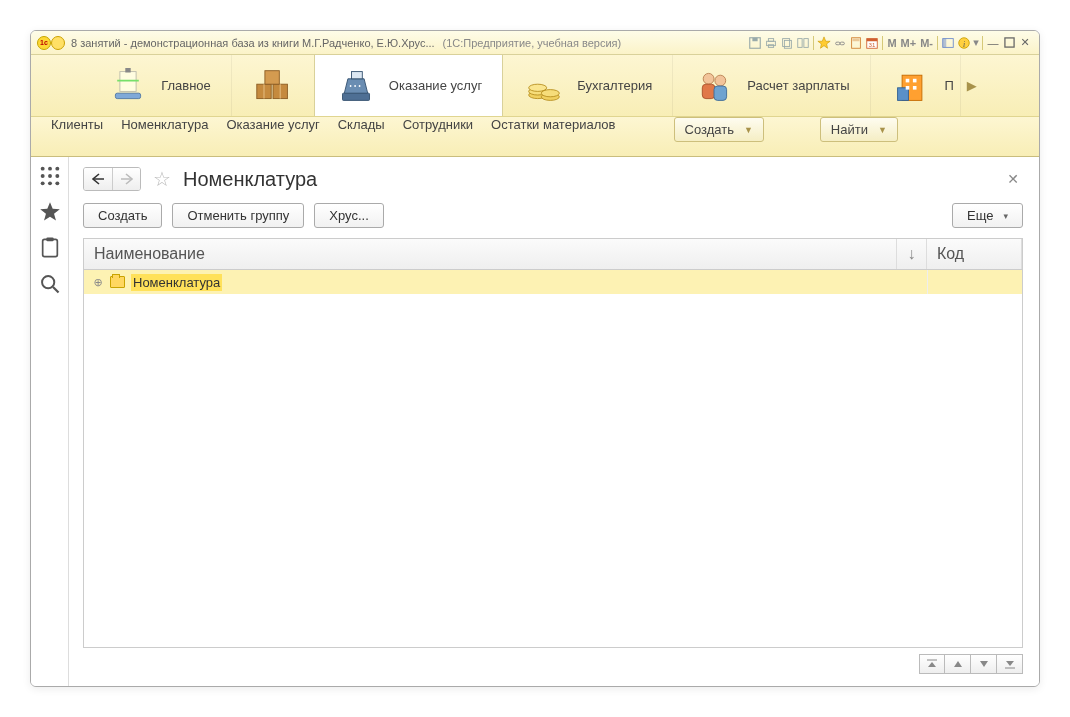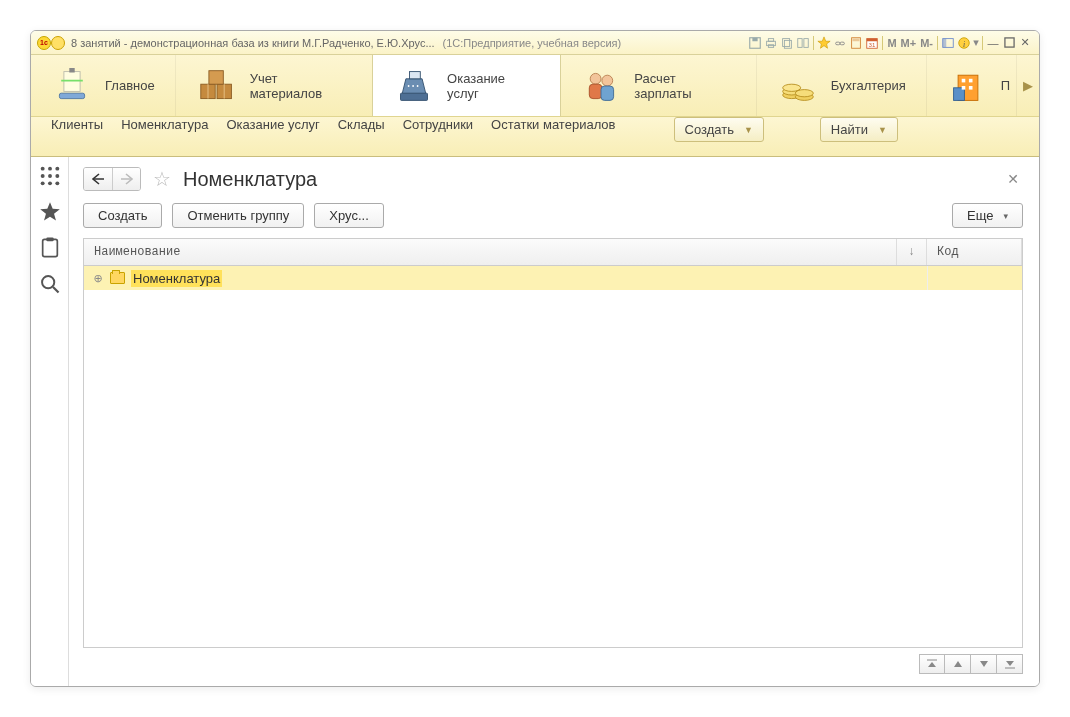--- a/index.html
+++ b/index.html
@@ -170,21 +170,21 @@
   .grid {
     flex:1;
     border:1px solid #ccc;
     display:flex; flex-direction:column;
     overflow:hidden;
   }
   .gridhead {
     display:flex;
     background:linear-gradient(#fbfbfb,#efefef);
     border-bottom:1px solid #ccc;
-    font-size:12px; color:#555;font-family:Liberation Mono, monospace;
+    font-size:16px; color:#555;
   }
   .gridhead .col {
     padding:6px 10px;
     border-right:1px solid #ddd;
     display:flex; align-items:center;
   }
   .gridhead .c1 { flex:1; }
   .gridhead .csort { width:30px; justify-content:center; color:#888; }
   .gridhead .c2 { width:95px; }
   .gridbody { flex:1; overflow:auto; background:#fff; }
@@ -327,57 +327,56 @@
     <div class="sec">
       <span class="sicon">
         <svg class="i-boxes" viewBox="0 0 44 40">
             <rect x="4" y="18" width="16" height="16" fill="#c58a3e" stroke="#8a5b22"></rect>
             <rect x="22" y="18" width="16" height="16" fill="#c58a3e" stroke="#8a5b22"></rect>
             <rect x="13" y="3" width="16" height="15" fill="#d49b50" stroke="#8a5b22"></rect>
             <line x1="12" y1="18" x2="12" y2="34" stroke="#e8c48a"></line>
             <line x1="30" y1="18" x2="30" y2="34" stroke="#e8c48a"></line>
           </svg>
       </span>
-      <span>Учет материалов</span>
     </div>
     <div class="sec active">
       <span class="sicon">
         <svg class="i-register" viewBox="0 0 42 40">
             <rect x="6" y="28" width="30" height="8" rx="1" fill="#4e6f94" stroke="#33506e"></rect>
             <path d="M8 28 L12 12 H30 L34 28 Z" fill="#6a8db2" stroke="#33506e"></path>
             <rect x="16" y="4" width="12" height="8" fill="#dce7f2" stroke="#33506e"></rect>
             <circle cx="15" cy="20" r="1" fill="#fff"></circle>
             <circle cx="20" cy="20" r="1" fill="#fff"></circle>
             <circle cx="25" cy="20" r="1" fill="#fff"></circle>
           </svg>
       </span>
       <span>Оказание услуг</span>
     </div>
     <div class="sec">
       <span class="sicon">
-        <svg class="i-people" viewBox="0 0 42 40">
-            <circle cx="15" cy="12" r="6" fill="#f2c49a" stroke="#b88050"></circle>
-            <rect x="8" y="18" width="14" height="16" rx="4" fill="#e07848" stroke="#a84f28"></rect>
-            <circle cx="28" cy="14" r="6" fill="#f2c49a" stroke="#b88050"></circle>
-            <rect x="21" y="20" width="14" height="16" rx="4" fill="#6fa3d0" stroke="#3f6a94"></rect>
-          </svg>
-      </span>
-      <span>Расчет зарплаты</span>
-    </div>
-    <div class="sec">
-      <span class="sicon">
         <svg class="i-coins" viewBox="0 0 42 40">
             <ellipse cx="14" cy="30" rx="10" ry="4" fill="#f0d060" stroke="#b89020"></ellipse>
             <ellipse cx="14" cy="26" rx="10" ry="4" fill="#f6dd7a" stroke="#b89020"></ellipse>
             <ellipse cx="14" cy="22" rx="10" ry="4" fill="#fae58e" stroke="#b89020"></ellipse>
             <ellipse cx="28" cy="32" rx="10" ry="4" fill="#f0d060" stroke="#b89020"></ellipse>
             <ellipse cx="28" cy="28" rx="10" ry="4" fill="#f6dd7a" stroke="#b89020"></ellipse>
           </svg>
       </span>
       <span>Бухгалтерия</span>
+    </div>
+    <div class="sec">
+      <span class="sicon">
+        <svg class="i-people" viewBox="0 0 42 40">
+            <circle cx="15" cy="12" r="6" fill="#f2c49a" stroke="#b88050"></circle>
+            <rect x="8" y="18" width="14" height="16" rx="4" fill="#e07848" stroke="#a84f28"></rect>
+            <circle cx="28" cy="14" r="6" fill="#f2c49a" stroke="#b88050"></circle>
+            <rect x="21" y="20" width="14" height="16" rx="4" fill="#6fa3d0" stroke="#3f6a94"></rect>
+          </svg>
+      </span>
+      <span>Расчет зарплаты</span>
     </div>
     <div class="sec" style="padding-right:6px">
       <span class="sicon">
         <svg class="i-building" viewBox="0 0 42 40">
             <rect x="10" y="8" width="22" height="28" fill="#ffa030" stroke="#c46a00"></rect>
             <rect x="5" y="22" width="12" height="14" fill="#5a90c8" stroke="#2f5f92"></rect>
             <rect x="14" y="12" width="4" height="4" fill="#fff"></rect>
             <rect x="22" y="12" width="4" height="4" fill="#fff"></rect>
             <rect x="14" y="20" width="4" height="4" fill="#fff"></rect>
             <rect x="22" y="20" width="4" height="4" fill="#fff"></rect>

